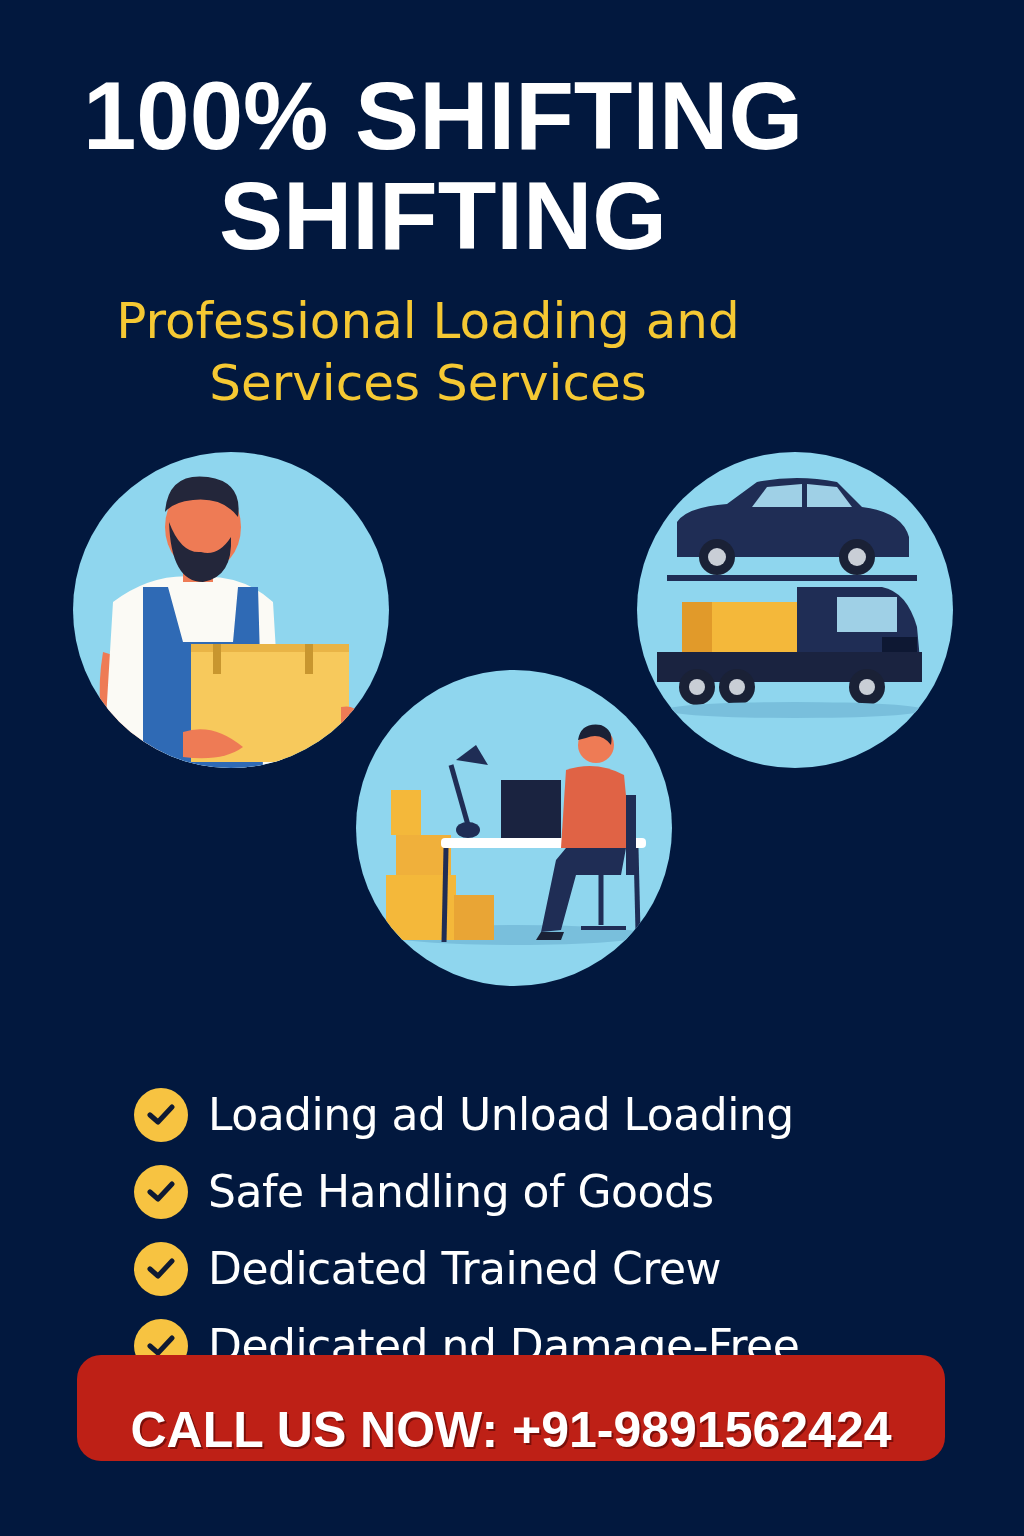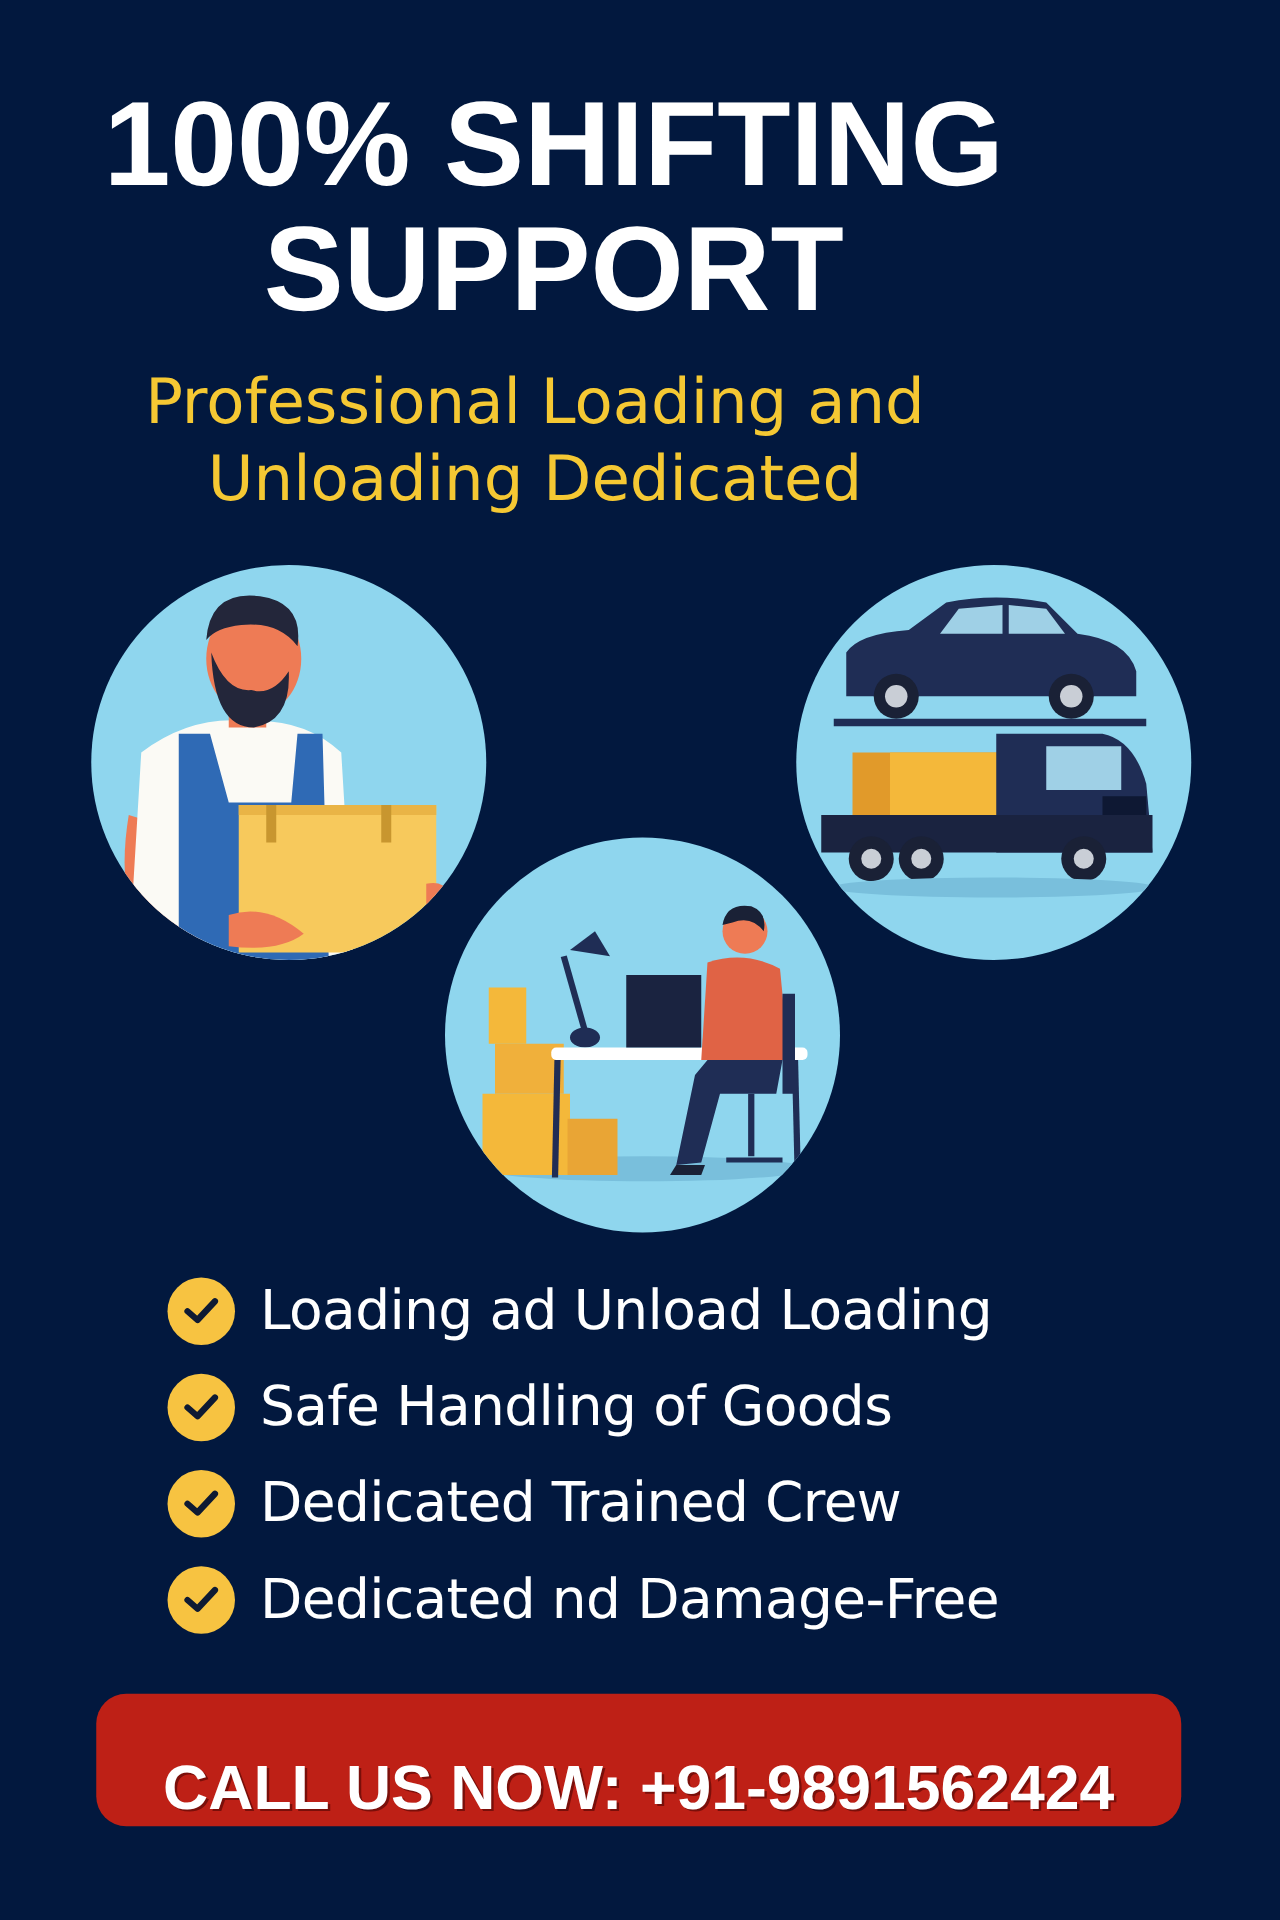--- a/index.html
+++ b/index.html
@@ -24,21 +24,21 @@
     }
     .circle {
       position: absolute; border-radius: 50%;
       background: #8fd6ee; overflow: hidden;
     }
     .c1 { left: 73px; top: 452px; width: 316px; height: 316px; }
     .c2 { left: 637px; top: 452px; width: 316px; height: 316px; }
     .c3 { left: 356px; top: 670px; width: 316px; height: 316px; }
     .circle svg { width: 100%; height: 100%; display: block; }
 
-    .features { position: absolute; left: 134px; top: 1010px; }
+    .features { position: absolute; left: 134px; top: 1076px; }
     .feature {
       display: flex; align-items: center; height: 77px;
     }
     .check {
       width: 54px; height: 54px; border-radius: 50%;
       background: #f7c341; display: flex; align-items: center; justify-content: center;
       flex: 0 0 auto;
     }
     .feature-label {
       color: #ffffff; font-size: 44px; margin-left: 20px;
@@ -56,26 +56,26 @@
       font-family: "Liberation Sans", sans-serif; white-space: nowrap;
       text-shadow: 2px 2px 0 #7a0f0a;
       margin-top: 44px;
     }
   </style>
 </head>
 <body>
 
 <div class="headline">
   <div>100% SHIFTING</div>
-  <div>SUPPORT</div>
+  <div>SHIFTING</div>
 </div>
 
 <div class="subhead">
   <div>Professional Loading and</div>
-  <div>Unloading Dedicated</div>
+  <div>Services Services</div>
 </div>
 
 <div class="circle c1">
   <svg viewBox="0 0 316 316">
 
     <path d="M30 200 Q20 260 40 300 L180 300 L160 240 Z" fill="#ee7b55"></path>
 
     <path d="M40 150 Q80 120 125 125 Q170 122 200 150 L210 316 L30 316 Z" fill="#fbfaf5"></path>
 
     <path d="M70 135 L95 135 L110 190 L160 190 L165 135 L185 135 L190 316 L70 316 Z" fill="#2f6ab5"></path>

